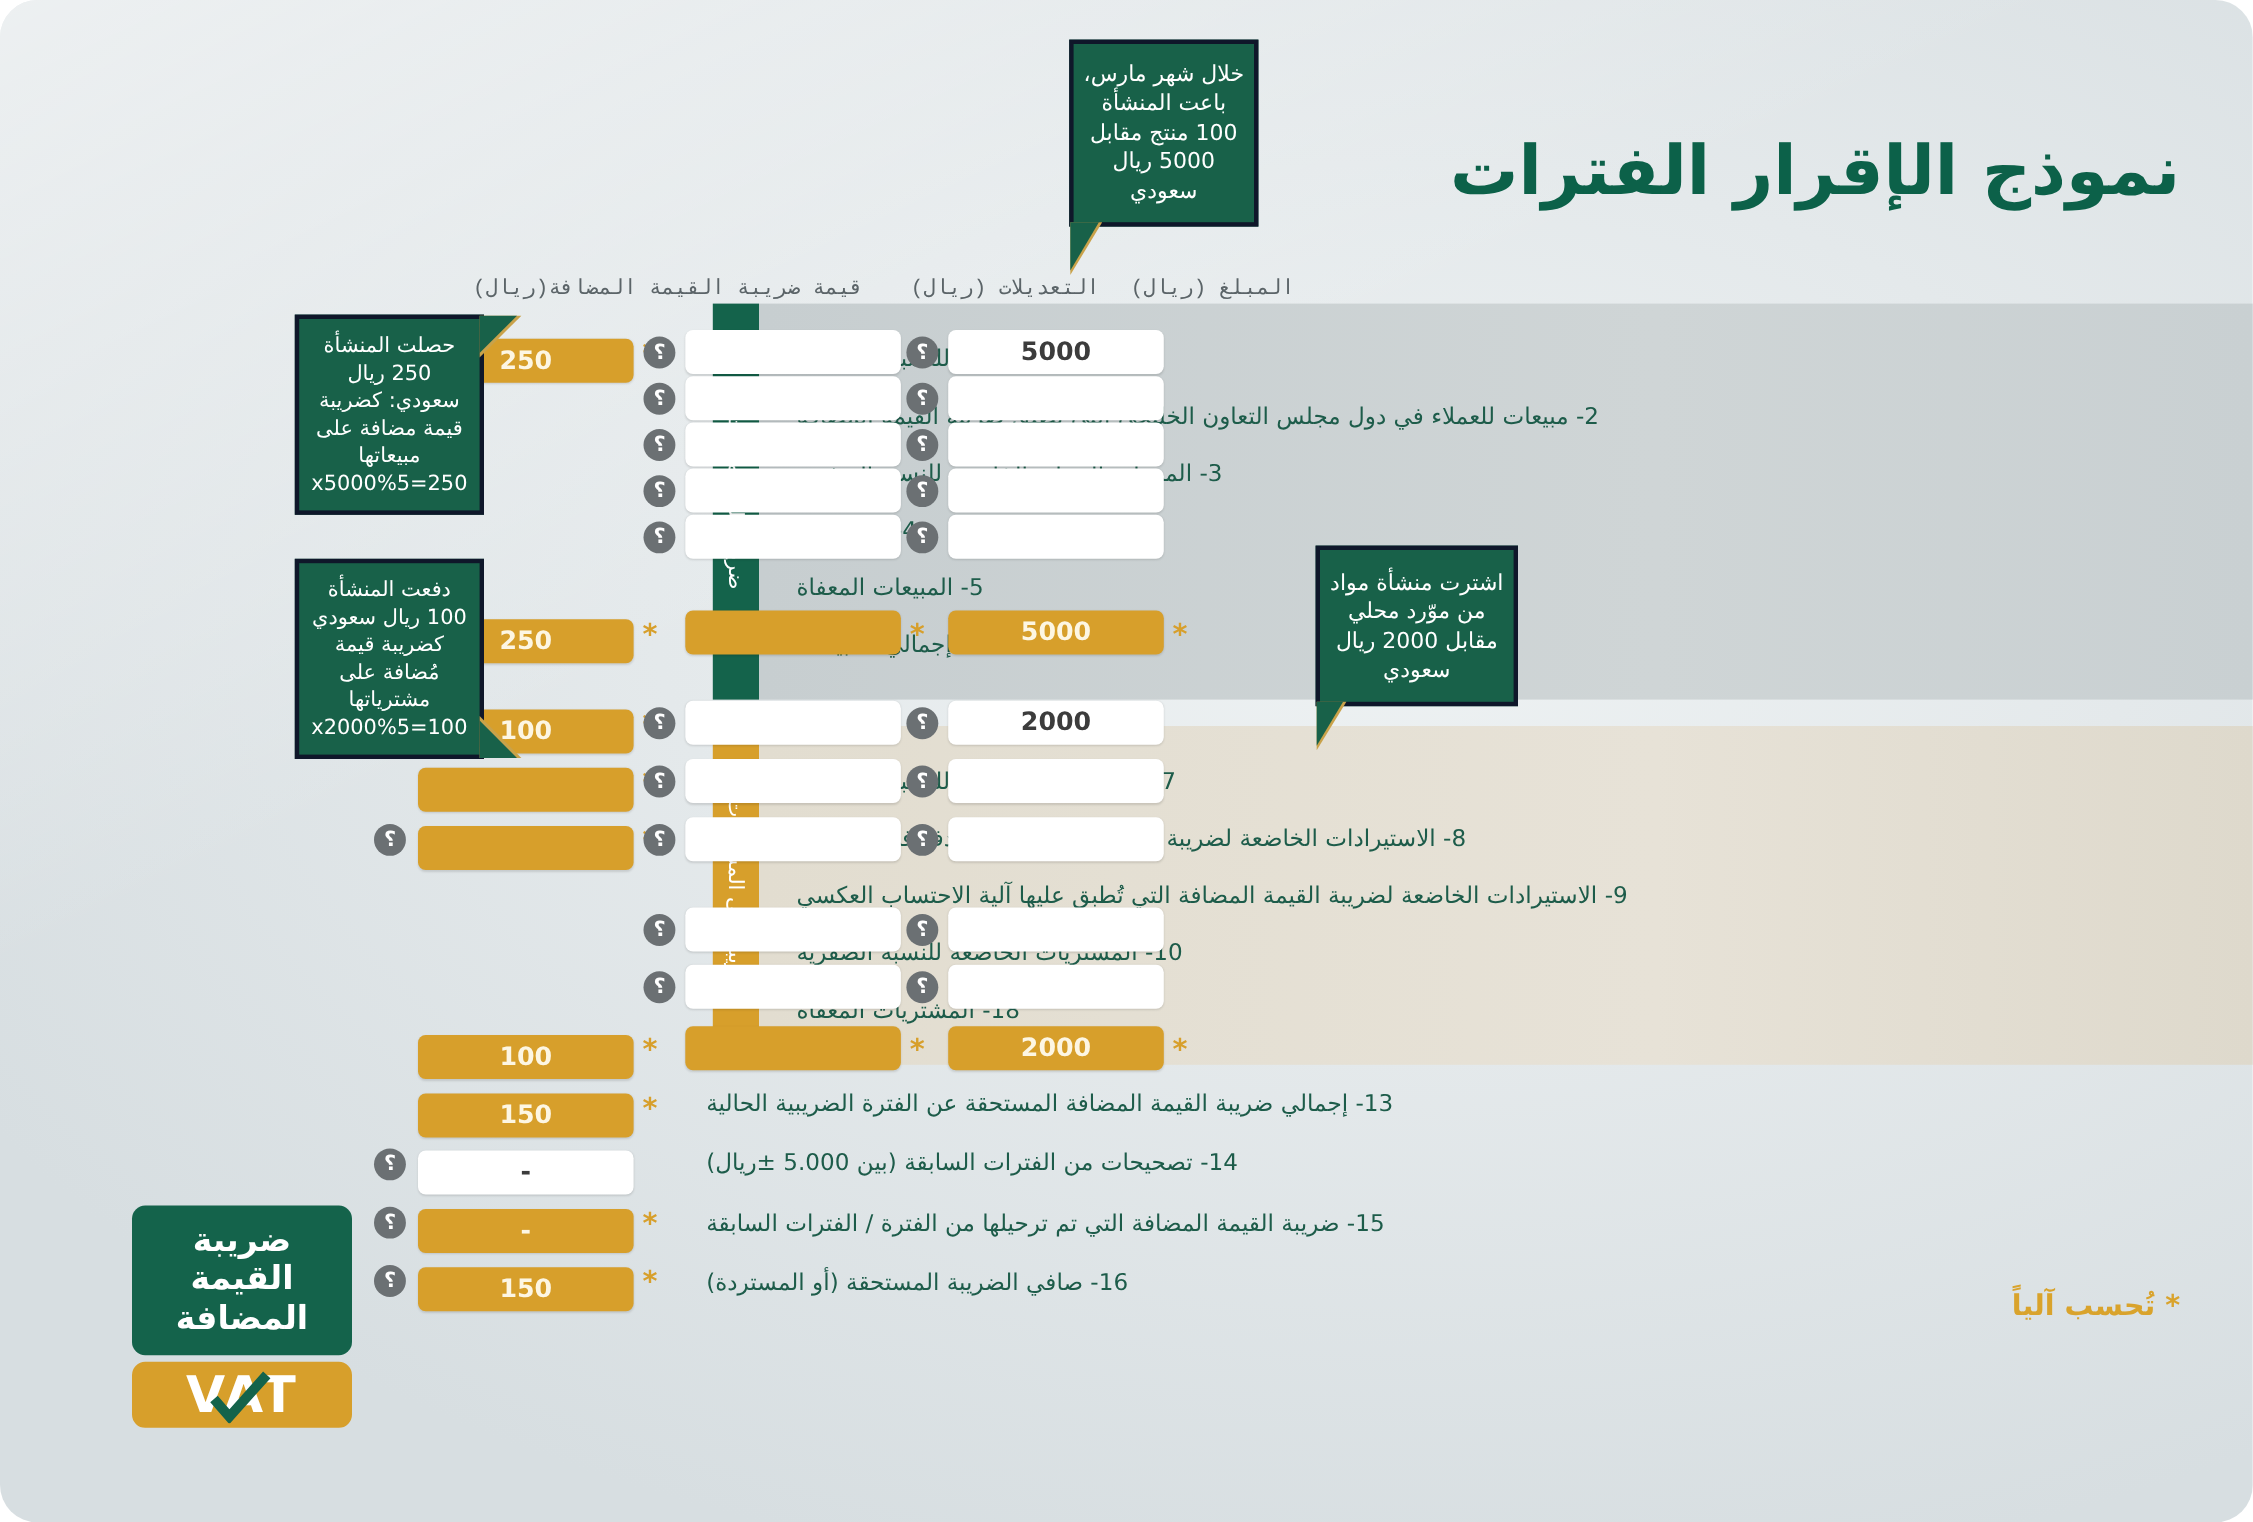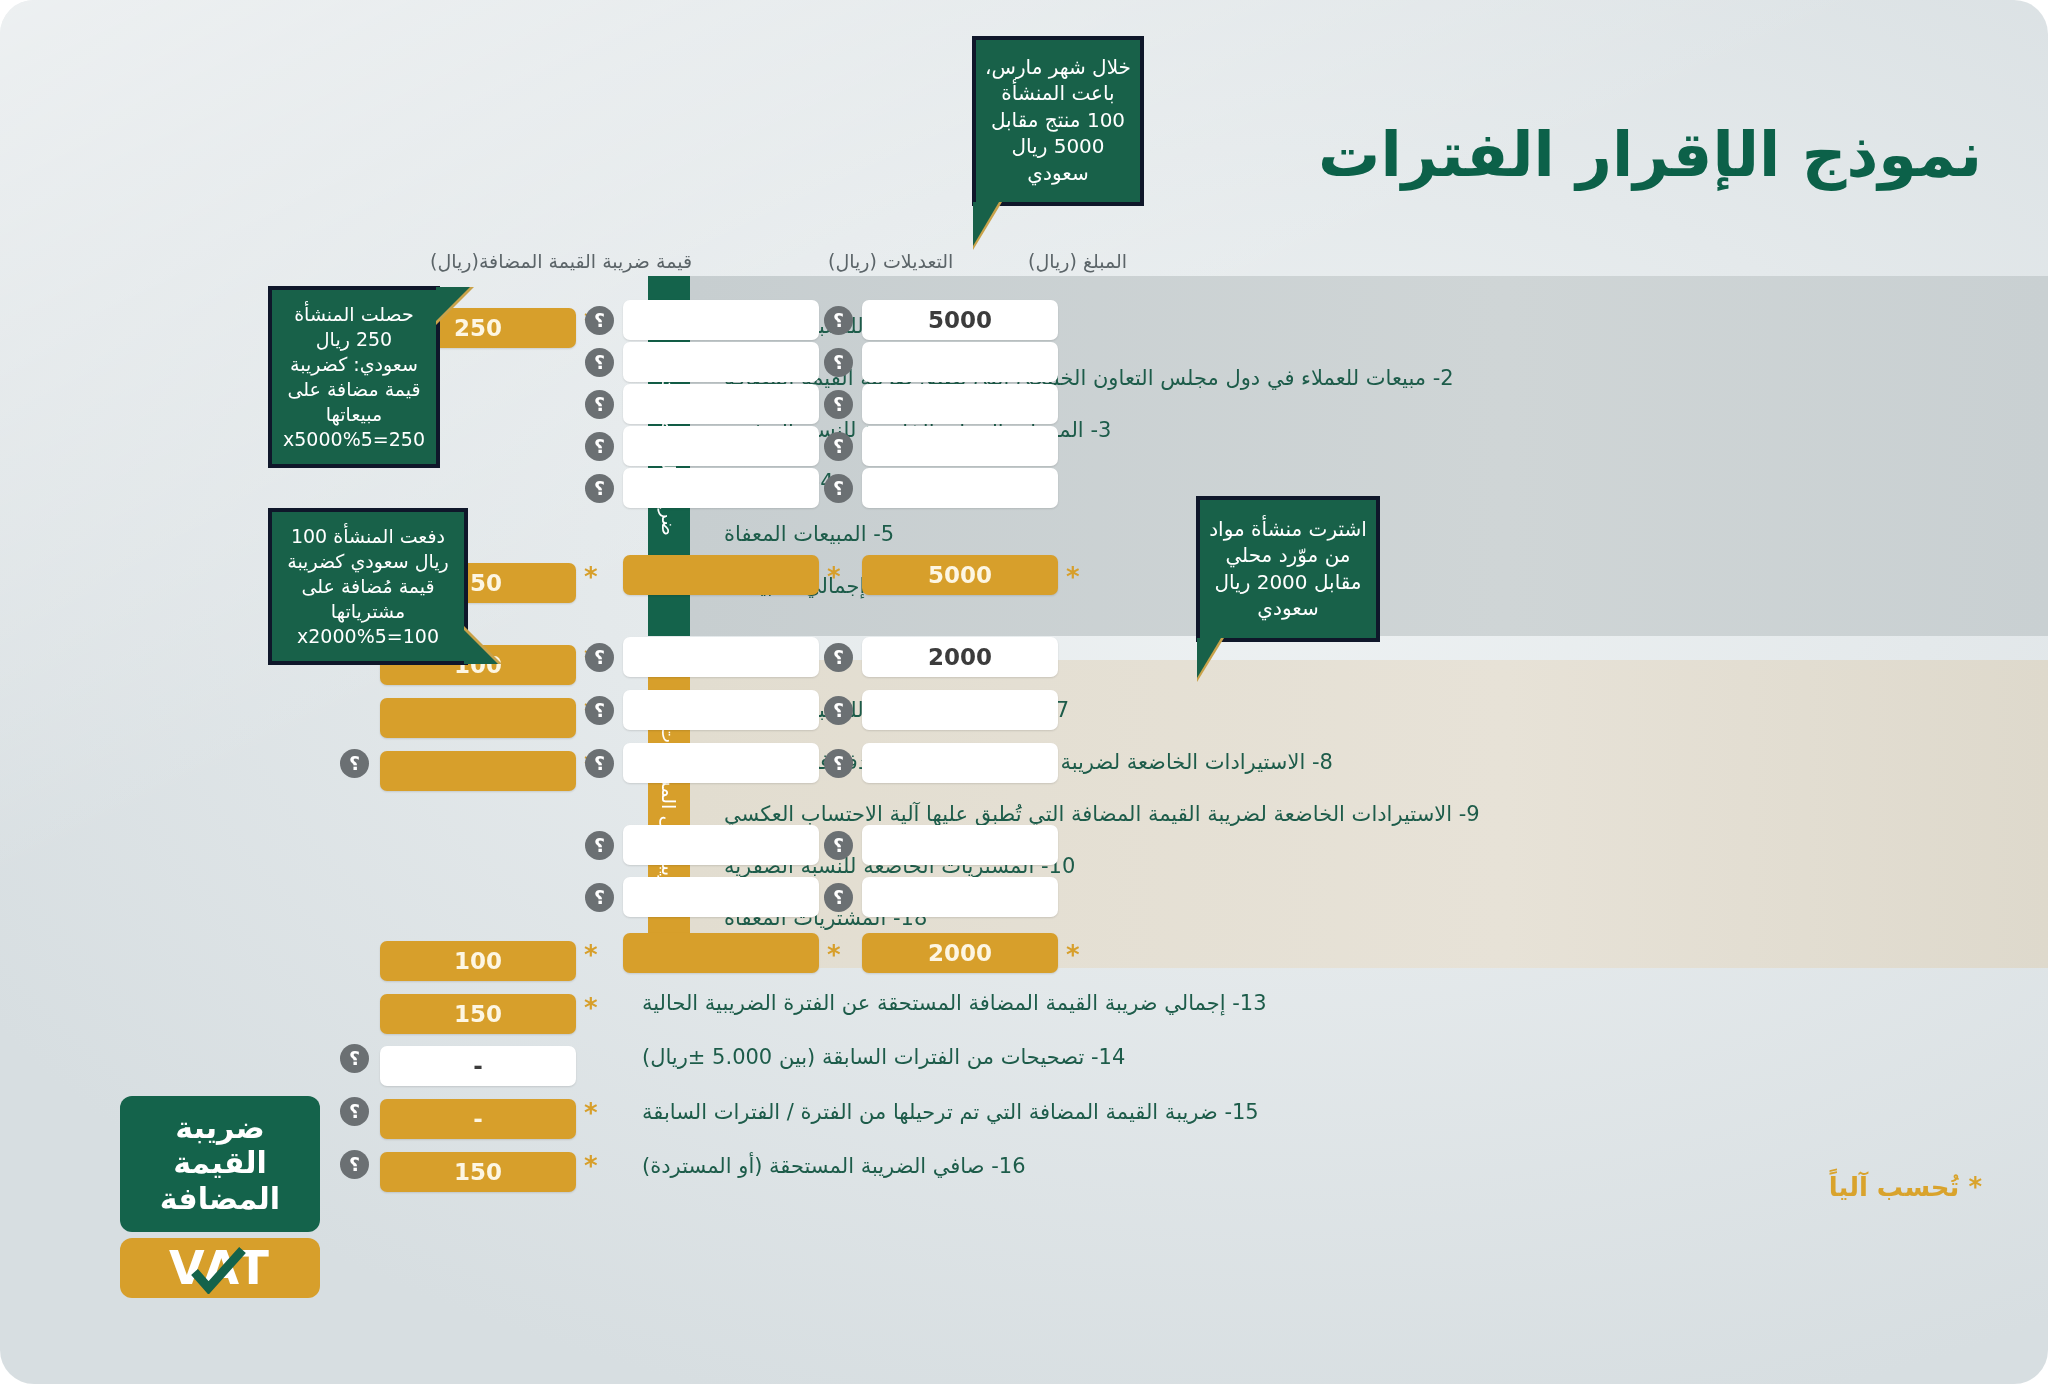--- a/index.html
+++ b/index.html
@@ -123,21 +123,21 @@
     position: absolute;
     right: -38px; top: -3px;
     border-left: 38px solid #c9a24a;
     border-bottom: 38px solid transparent;
     z-index: -1;
   }
 
   
   #callout-invat {
     left: 268px; top: 508px;
-    width: 200px;
+    width: 172px;
     font-size: 19px;
   }
   #callout-invat .tail {
     right: -34px; bottom: -3px;
     border-left: 34px solid #186149;
     border-top: 34px solid transparent;
   }
   #callout-invat .tail-b {
     position: absolute;
     right: -38px; bottom: -3px;
@@ -222,20 +222,21 @@
     direction: rtl;
   }
 
   
   .col-head {
     position: absolute;
     color: #5b6468;
     font-size: 19px;
     direction: rtl;
     white-space: nowrap;
+    font-family: Liberation Mono, monospace;
   }
   #head-vat    { left: 430px; top: 250px; }
   #head-adj    { left: 828px; top: 250px; }
   #head-amount { left: 1028px; top: 250px; }
 
   
   .row {
     position: absolute;
     left: 380px;
     height: 40px;

